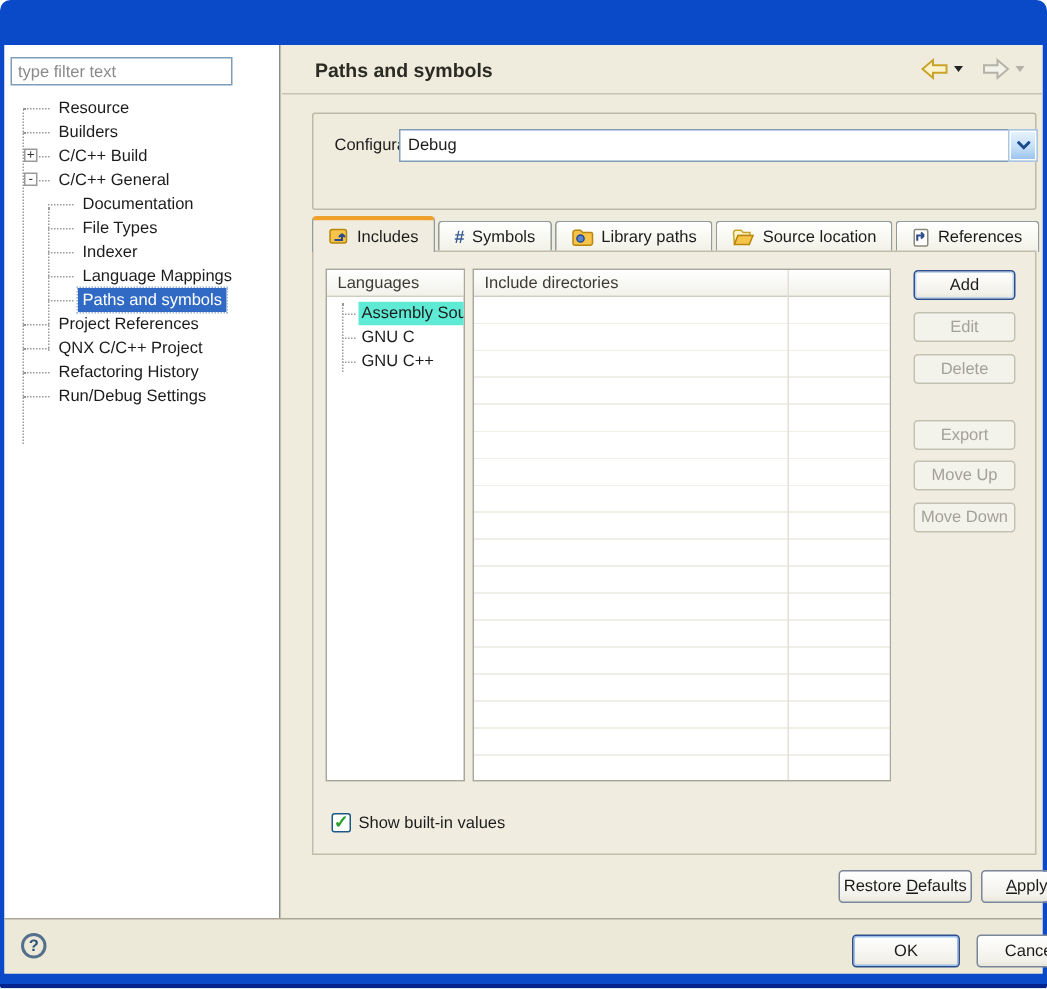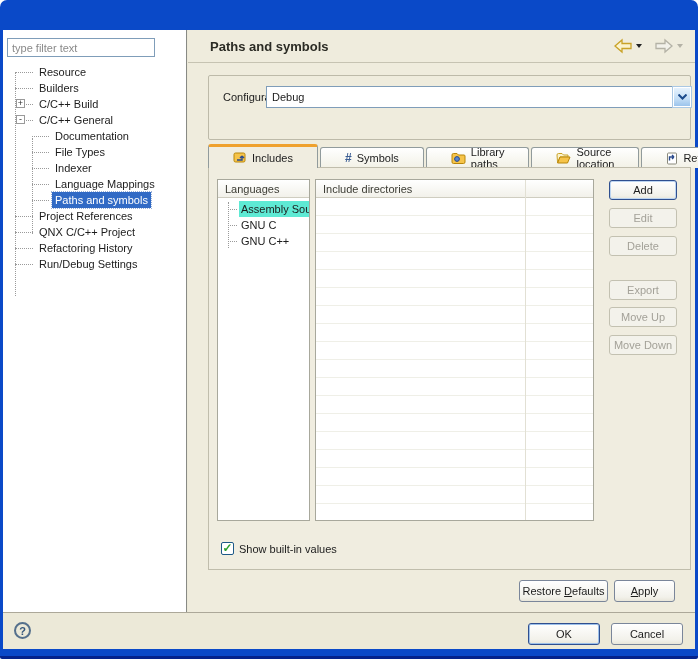--- a/index.html
+++ b/index.html
@@ -63,21 +63,21 @@
     border:1px solid #bdbaa9; border-radius:2px; }
   .config-label { position:absolute; left:14px; top:15px; }
   .combo { position:absolute; left:57px; top:10px; width:426px; height:22px;
     background:#fff; border:1px solid #7f9db9; display:flex; align-items:center; }
   .combo-text { flex:1; padding-left:5px; }
   .combo-btn { width:18px; height:20px; background:linear-gradient(180deg,#e6f2fd 0%,#c2ddf6 60%,#9cc4ec 100%);
     border:1px solid #fff; outline:1px solid #aac8e4; display:flex; align-items:center; justify-content:center; }
 
   
   .tabs { position:absolute; left:20px; top:114px; height:24px; display:flex; align-items:flex-end; }
-  .tab { display:flex; align-items:center; gap:5px; height:21px; padding:0 24px;
+  .tab { display:flex; align-items:center; gap:5px; height:21px; padding:0 10px;
     background:linear-gradient(180deg,#ffffff 0%,#f2f1e6 100%);
     border:1px solid #919b9c; border-bottom:none; border-radius:3px 3px 0 0; margin-right:2px; }
   .tab.active { height:24px; background:#f0ede0; border-top:3px solid #efa12d; position:relative; z-index:3; }
   .tab-glyph { font-weight:bold; color:#3c5e94; font-size:12px; }
 
   
   .page-box { position:absolute; left:20px; top:137px; width:483px; height:403px;
     background:#f0ede0; border:1px solid #c0bdac; z-index:2; }
   .lang-panel { position:absolute; left:8px; top:11px; width:93px; height:342px;
     background:#fff; border:1px solid #a8a89c; }
@@ -100,21 +100,21 @@
     background:linear-gradient(180deg,#ffffff 0%,#f2f1ea 80%,#e8e6da 100%);
     border:1px solid #7a869a; text-align:center; line-height:18px; color:#1c1c1c; }
   .side-btn.focusd { border:1px solid #2f4f8f; box-shadow:inset 0 0 0 1px #bcd4f0; }
   .side-btn.disabled { background:#f3f2eb; border:1px solid #c3c1b1; color:#a3a198; box-shadow:none; }
 
   .builtin { position:absolute; left:12px; top:374px; display:flex; align-items:center; gap:5px; }
   .checkbox { width:13px; height:13px; background:#fff; border:1px solid #1d5987; border-radius:2px;
     color:#2ba02b; font-weight:bold; font-size:12px; line-height:11px; text-align:center; }
 
   .bottom-btn { position:absolute; height:22px; border-radius:3px; text-align:center; line-height:20px;
-    background:linear-gradient(180deg,#ffffff 0%,#f2f1ea 80%,#e8e6da 100%); border:1px solid #7a869a; }
+    background:linear-gradient(180deg,#ffffff 0%,#f2f1ea 80%,#e8e6da 100%); border:1px solid #7a869a;margin-left:40px; }
   .btn-restore { left:331px; top:550px; width:89px; }
   .btn-apply   { left:426px; top:550px; width:61px; }
   .accel { text-decoration:underline; }
 
   
   .bottom-bar { position:absolute; left:0; top:582px; width:692px; height:37px;
     background:#ece9d8; border-top:1px solid #aca899; }
   .help-btn { position:absolute; left:11px; top:9px; width:17px; height:17px; border-radius:50%;
     border:2px solid #55708c; color:#33557a; font-weight:bold; font-size:11px;
     display:flex; align-items:center; justify-content:center; background:transparent; }

